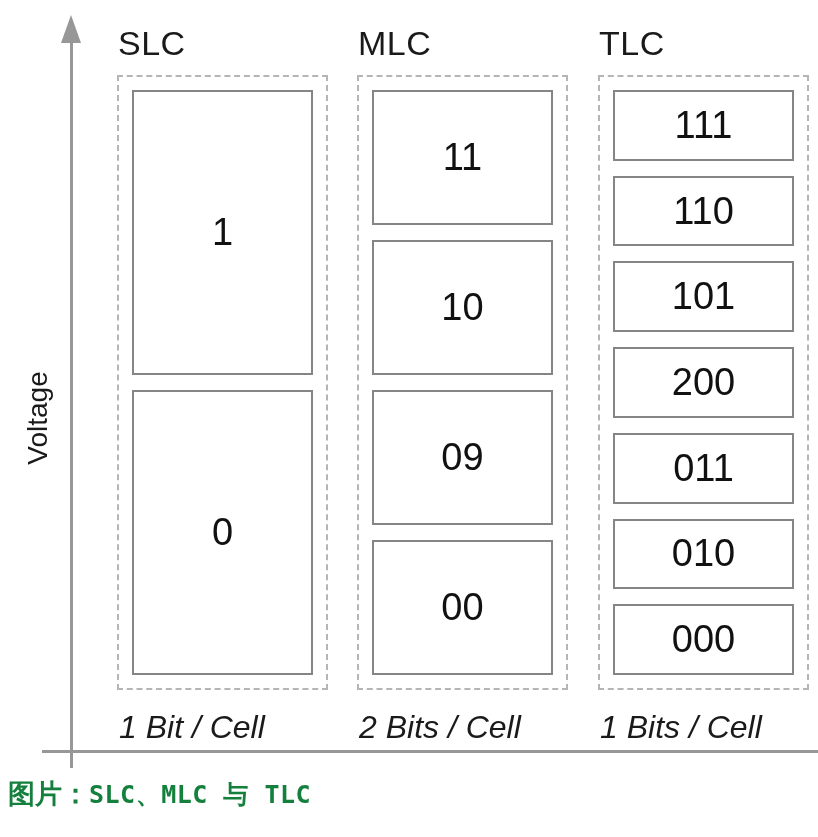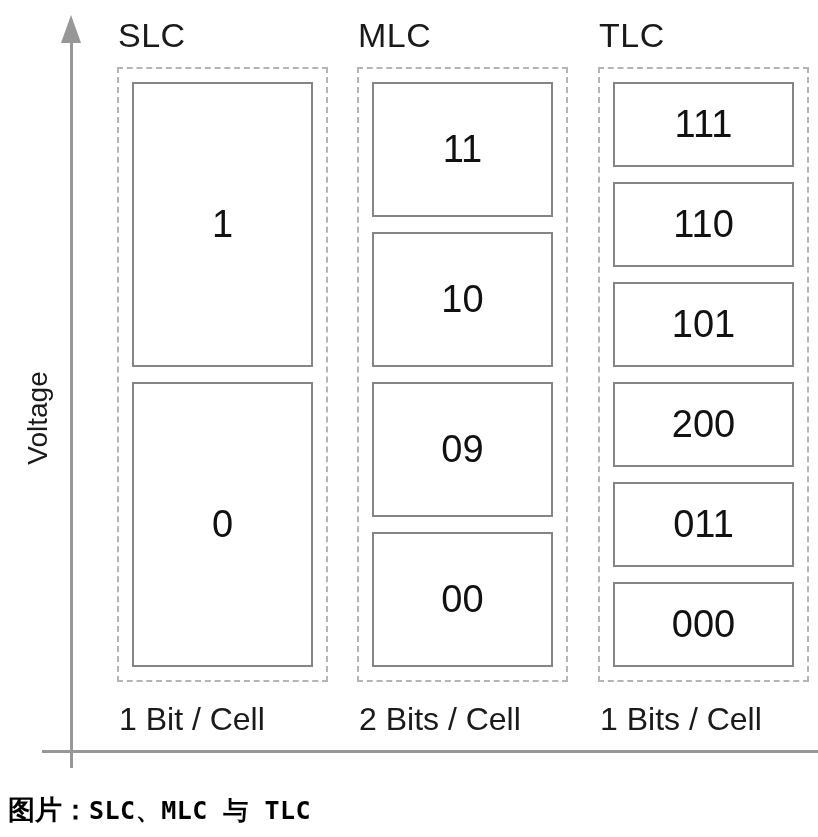--- a/index.html
+++ b/index.html
@@ -53,21 +53,21 @@
     position: absolute;
     top: 14px;
     width: 211px;
   }
   .column.col-slc { left: 117px; }
   .column.col-mlc { left: 357px; }
   .column.col-tlc { left: 598px; }
   .col-title {
     font-size: 34px;
     line-height: 1;
-    margin: 4px 0 15px 1px;
+    margin: 12px 0 15px 1px;
     letter-spacing: 0.5px;
   }
   .cell-stack {
     height: 615px;
     border: 2px dashed var(--dashed-border);
     padding: 13px;
     display: flex;
     flex-direction: column;
     gap: 15px;
     background: #ffffff;
@@ -79,28 +79,29 @@
     display: flex;
     align-items: center;
     justify-content: center;
     font-size: 38px;
     color: #111111;
   }
   .col-subtitle {
     margin: 19px 0 0 2px;
     font-size: 32px;
     white-space: nowrap;
+    font-style: italic;
   }
   
   .caption {
     position: absolute;
-    left: 8px; top: 792px;
+    left: 8px; top: 776px;
     font-size: 27px;
     font-weight: bold;
-    color: #000000;
+    color: #15803d;
     white-space: nowrap;
   }
   .caption .latin {
     font-family: "DejaVu Sans Mono", monospace;
     font-size: 25px;
     letter-spacing: 0.5px;
   }
 </style>
 </head>
 <body>
@@ -133,20 +134,21 @@
   </div>
 
   <div class="column col-tlc">
     <div class="col-title">TLC</div>
     <div class="cell-stack">
         <div class="cell-box">111</div>
         <div class="cell-box">110</div>
         <div class="cell-box">101</div>
         <div class="cell-box">200</div>
         <div class="cell-box">011</div>
+        <div class="cell-box">010</div>
         <div class="cell-box">000</div>
       </div>
     <div class="col-subtitle">1 Bits / Cell</div>
   </div>
 
   <div class="caption">
     <span class="cjk">图片：</span><span class="latin">SLC、MLC 与 TLC</span>
   </div>
 
 </div>

